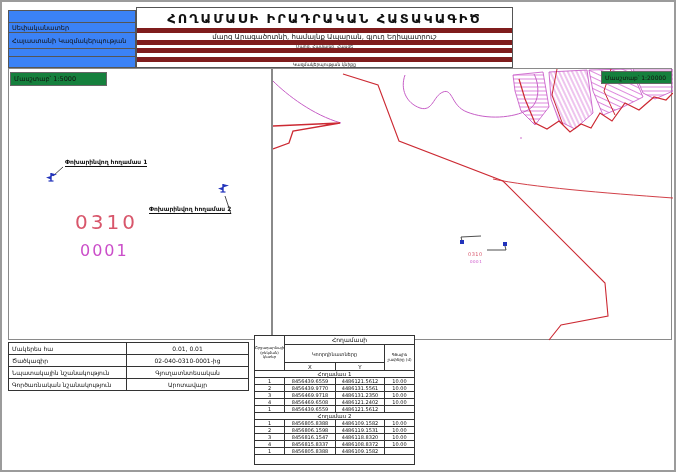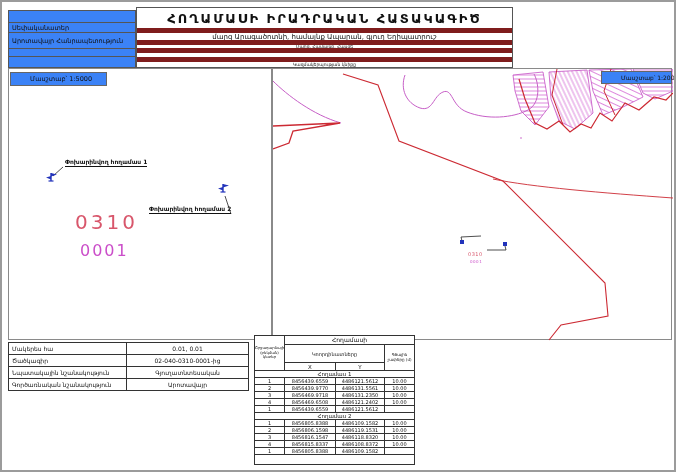--- a/index.html
+++ b/index.html
@@ -18,21 +18,21 @@
   .title-row{height:20px;font-size:13px;font-weight:bold;letter-spacing:2px;white-space:nowrap;}
   .subtitle-row{height:12px;font-size:7px;}
   .cap-row{height:8px;font-size:4.5px;color:#222;}
   .empty-row{height:9px;}
   .cap2-row{height:10px;font-size:4.5px;color:#222;}
   
   .panel{position:absolute;background:#fff;border:1px solid #8a8a8a;box-sizing:border-box;}
   .left-panel{left:6px;top:66px;width:264px;height:272px;}
   .right-panel{left:270px;top:66px;width:400px;height:272px;}
   .panel svg{position:absolute;left:0;top:0;}
-  .scale-box{position:absolute;background:#3b82f6;border:1px solid #666;font-size:6.5px;display:flex;align-items:center;padding:0 19px;z-index:6;box-sizing:border-box;white-space:nowrap;}
+  .scale-box{position:absolute;background:#15803d;border:1px solid #666;font-size:6.5px;display:flex;align-items:center;padding:0 3px;z-index:6;box-sizing:border-box;white-space:nowrap;}
   .scale-left{left:1px;top:3px;width:97px;height:14px;}
   .scale-right{left:328px;top:2px;width:71px;height:13px;font-size:6px;}
   .map-label{position:absolute;font-size:6px;font-weight:bold;border-bottom:1px solid #111;padding-bottom:1px;white-space:nowrap;z-index:5;}
   .lbl1{left:56px;top:89px;}
   .lbl2{left:140px;top:136px;}
   .parcel-code{position:absolute;left:66px;top:141px;font-size:20px;letter-spacing:3px;color:#d8566b;z-index:4;}
   .parcel-num{position:absolute;left:71px;top:172px;font-size:16px;letter-spacing:2px;color:#cb4ec9;z-index:4;}
   
   .info-table{position:absolute;left:6px;top:340px;border-collapse:collapse;background:#fff;}
   .info-table td{border:1px solid #333;font-size:6px;height:12px;box-sizing:border-box;padding:0;}
@@ -51,21 +51,21 @@
   .coords-table .blank-row td{height:10px;border:1px solid #333;}
 </style>
 </head>
 <body>
 
 <div class="page">
 
   <div class="hdr-left">
     <div class="row" style="height:11px"></div>
     <div class="row" style="height:10px">Սեփականատեր</div>
-    <div class="row" style="height:16px">Արոտավայր Հանրապետություն</div>
+    <div class="row" style="height:16px">Հայաստանի Կազմակերպության</div>
     <div class="row" style="height:8px"></div>
     <div class="row" style="height:11px"></div>
   </div>
 
   <div class="hdr-right">
     <div class="row title-row">ՀՈՂԱՄԱՍԻ ԻՐԱԴՐԱԿԱՆ ՀԱՏԱԿԱԳԻԾ</div>
     <div class="row subtitle-row">մարզ Արագածոտնի, համայնք Ապարան, գյուղ Եղիպատրուշ</div>
     <div class="row cap-row">Մարզ, Համայնք, Հասցե</div>
     <div class="row empty-row"></div>
     <div class="row cap2-row">Կազմակերպության կնիքը</div>

